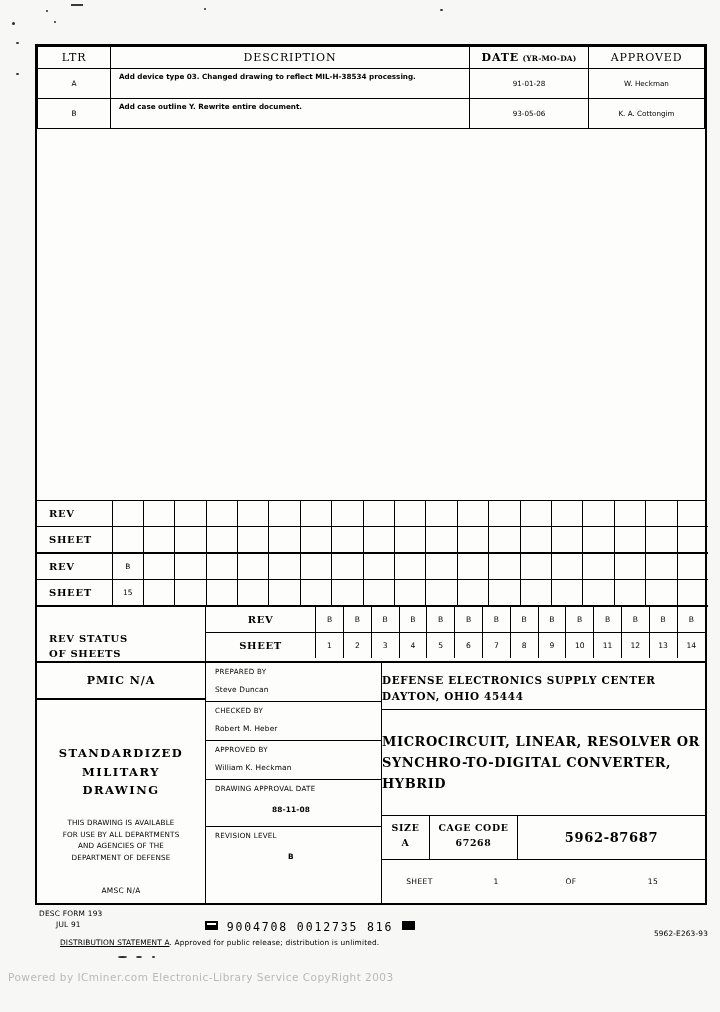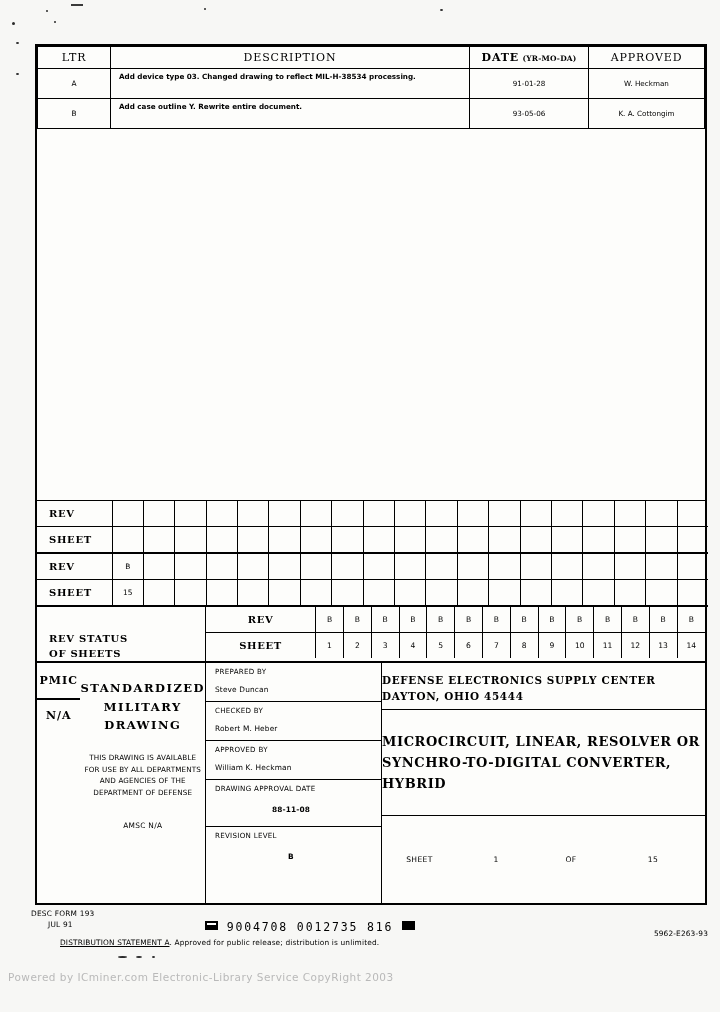--- a/index.html
+++ b/index.html
@@ -147,21 +147,22 @@
   #lower {
     display: flex;
     height: 240px;
   }
   #col-left {
     width: 169px;
     flex: 0 0 169px;
     border-right: 1.8px solid #000;
     box-sizing: border-box;
     display: flex;
-    flex-direction: row;
+    flex-direction: column;
+    gap: 28px;
   }
   #pmic {
     height: 35px;
     line-height: 35px;
     text-align: center;
     border-bottom: 2px solid #000;
     font-family: "DejaVu Serif", serif;
     font-weight: bold;
     font-size: 11px;
     letter-spacing: 0.09em;
@@ -303,21 +304,21 @@
   }
   #sheet-row .s1 { width: 75px; text-align: center; }
   #sheet-row .s2 { width: 78px; text-align: center; }
   #sheet-row .s3 { width: 72px; text-align: center; }
   #sheet-row .s4 { width: 92px; text-align: center; }
 
   
   #footer { position: absolute; left: 0; top: 906px; width: 720px; }
   #form-no {
     position: absolute;
-    left: 31px; top: 2px;
+    left: 39px; top: 2px;
     font-family: "DejaVu Sans", sans-serif;
     font-size: 7.4px;
     line-height: 1.5;
     letter-spacing: 0.03em;
   }
   #form-no .l2 { padding-left: 17px; }
   #ocr {
     position: absolute;
     left: 205px; top: 14px;
     font-family: "DejaVu Sans Mono", monospace;
@@ -591,20 +592,31 @@
       <div id="desc-org">
         <div>DEFENSE ELECTRONICS SUPPLY CENTER</div>
         <div>DAYTON, OHIO  45444</div>
       </div>
       <div id="desc-title">
         <div>
           <div>MICROCIRCUIT, LINEAR, RESOLVER OR</div>
           <div>SYNCHRO-TO-DIGITAL CONVERTER, HYBRID</div>
         </div>
       </div>
+      <div id="id-row">
+        <div id="id-size">
+          <div>SIZE</div>
+          <div>A</div>
+        </div>
+        <div id="id-cage">
+          <div>CAGE CODE</div>
+          <div>67268</div>
+        </div>
+        <div id="id-number">5962-87687</div>
+      </div>
       <div id="sheet-row">
         <div class="s1">SHEET</div>
         <div class="s2">1</div>
         <div class="s3">OF</div>
         <div class="s4">15</div>
       </div>
     </div>
 
   </div>
 </div>

